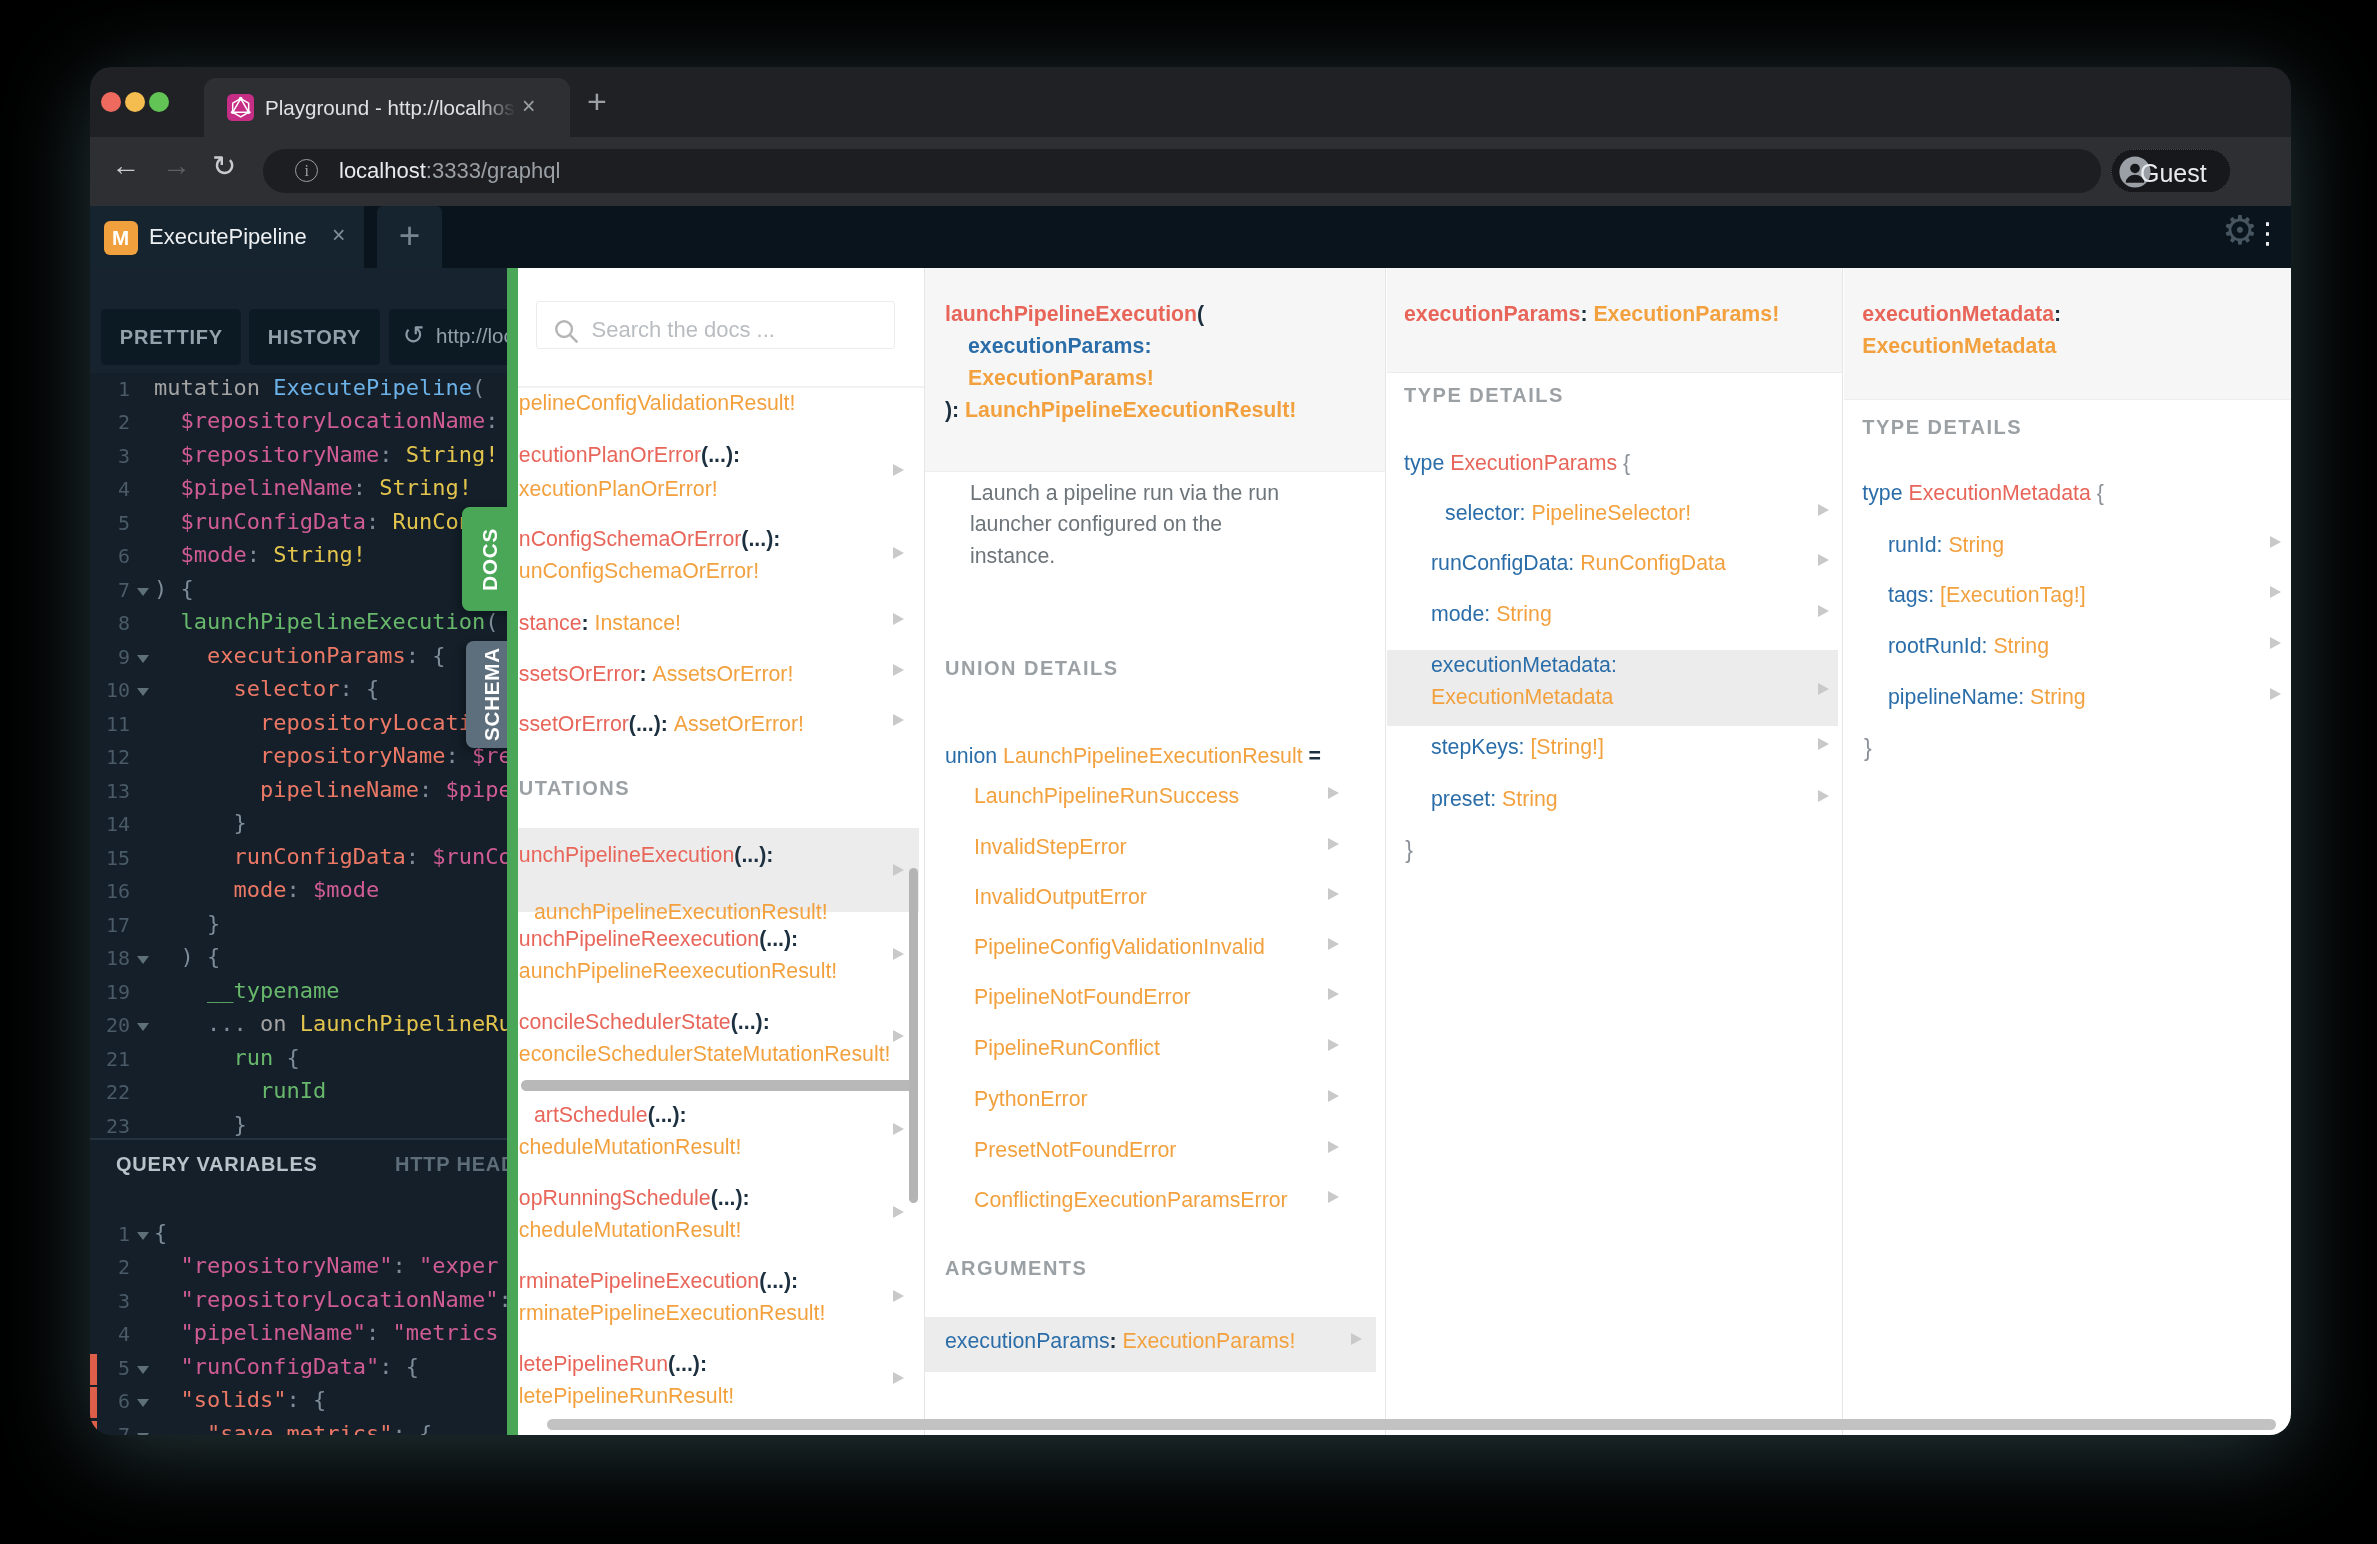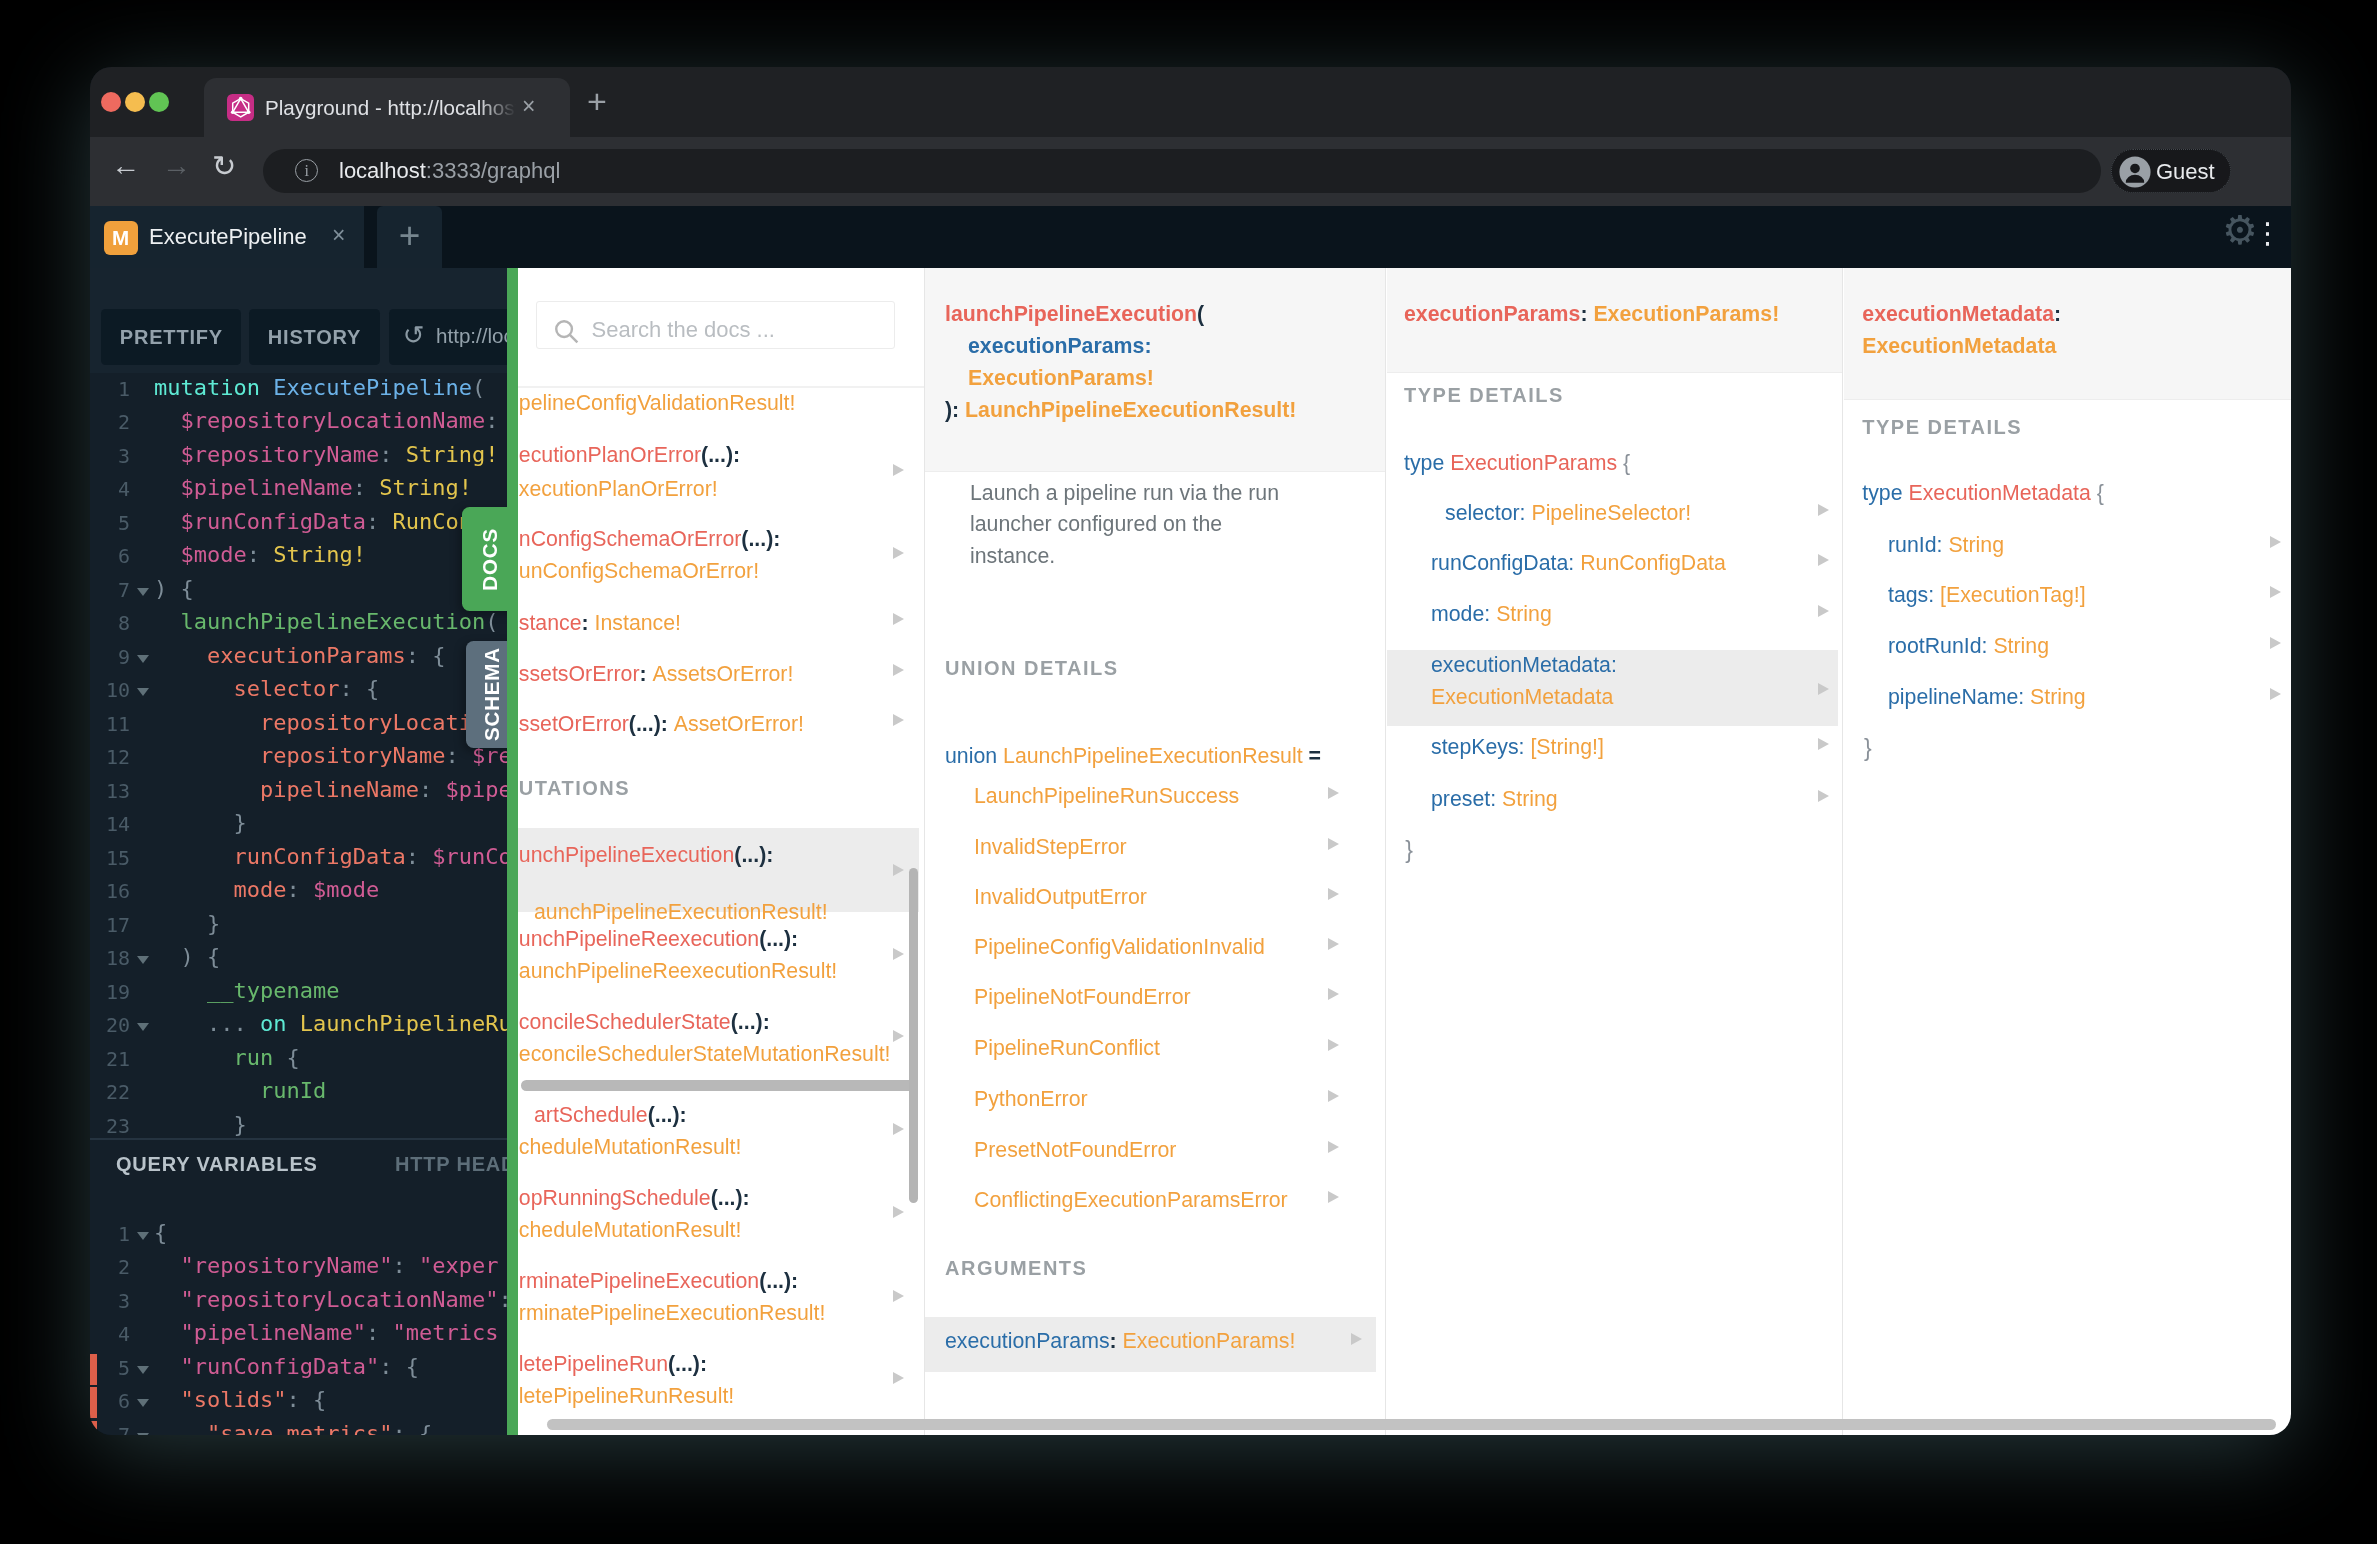--- a/index.html
+++ b/index.html
@@ -17,21 +17,21 @@
   #newtab{position:absolute;left:497px;top:17px;font-size:34px;color:#9aa0a6;line-height:34px;}
   #chrometb{position:absolute;left:0;top:70px;width:100%;height:69px;background:#2d2f33;}
   .navic{position:absolute;top:12.2px;font-size:29px;color:#c7cbd0;}
   #urlpill{position:absolute;left:173px;top:12.2px;width:1838px;height:44px;border-radius:22px;background:#1c1e21;}
   #urlpill .info{position:absolute;left:32px;top:10px;width:21.3px;height:21.3px;border:1.5px solid #9aa0a6;border-radius:50%;
     color:#9aa0a6;font-size:16px;text-align:center;line-height:21.3px;font-family:"Liberation Serif",serif;}
   #urlpill .host{position:absolute;left:76px;top:9.1px;font-size:22px;color:#e8eaed;white-space:pre;}
   #guest{position:absolute;left:2021px;top:12.2px;width:120px;height:44px;border-radius:22px;background:#17181b;
     border:1.5px dotted #43484d;box-sizing:border-box;}
   #guest .av{position:absolute;left:6.1px;top:5.3px;}
-  #guest .gl{position:absolute;left:44px;top:8.4px;font-size:22px;color:#e8eaed;}
+  #guest .gl{position:absolute;left:28px;top:8.4px;font-size:25px;color:#e8eaed;}
   #menu3{position:absolute;left:2163px;top:79px;font-size:29px;color:#e8eaed;}
   
   #pgtab{position:absolute;left:0;top:139px;width:274px;height:62px;background:#16242f;}
   #pgtab .badge{position:absolute;left:13.7px;top:14.5px;width:34px;height:34px;border-radius:6.1px;background:#f0a03c;
     color:#fff;font-weight:bold;font-size:20.6px;text-align:center;line-height:34px;}
   #pgtab .t{position:absolute;left:59px;top:17.5px;font-size:22px;color:#edf0f2;}
   #pgtab .x{position:absolute;left:242px;top:16px;font-size:23px;color:#7f8f9a;}
   #pgplus{position:absolute;left:287px;top:139px;width:65px;height:62px;background:#16242f;border-radius:6.1px 6.1px 0 0;
     color:#76868f;font-size:37px;text-align:center;line-height:59px;}
   #gear{position:absolute;left:2132px;top:140px;font-size:40px;color:#46555f;}
@@ -48,21 +48,21 @@
   #varstabs .qv{position:absolute;left:26px;top:885px;font-size:20px;font-weight:bold;letter-spacing:0.8px;color:#b9c3ca;white-space:pre;}
   #varstabs .hh{position:absolute;left:305px;top:885px;font-size:20px;font-weight:bold;letter-spacing:0.8px;color:#5d6e79;white-space:pre;}
   #veditor{position:absolute;left:0;top:928px;width:100%;height:239px;overflow:hidden;}
   .cl{position:absolute;left:0;width:100%;height:34px;font-family:"DejaVu Sans Mono",monospace;font-size:22px;white-space:pre;}
   .cl .n{position:absolute;left:0;top:2.3px;width:40px;text-align:right;font-size:20px;color:#4a5b67;}
   .cl .fold{position:absolute;left:47px;top:12.2px;width:0;height:0;border-left:6.1px solid transparent;
     border-right:6.1px solid transparent;border-top:8.4px solid #5f7078;}
   .cl .code{position:absolute;left:64px;top:0;}
   .cl .errbar{position:absolute;left:0;top:0;width:6.9px;height:30.5px;background:#dd5f4a;}
   
-  .c-K{color:#5eead4}.c-O{color:#6cb2e8}.c-V{color:#d05c94}.c-T{color:#e3c54d}.c-P{color:#7e8d98}
+  .c-K{color:#a3a3a3}.c-O{color:#6cb2e8}.c-V{color:#d05c94}.c-T{color:#e3c54d}.c-P{color:#7e8d98}
   .c-F{color:#ec7866}.c-G{color:#68b86c}.c-S{color:#d05c94}.c-C{color:#ec7866}
   
   #dockstrip{position:absolute;left:417px;top:201px;width:10.7px;height:1167px;background:#4aa757;}
   #docstab{position:absolute;left:372px;top:440px;width:56px;height:104px;background:#4aa757;border-radius:7.6px 0 0 7.6px;
     box-shadow:-3px 3px 9.1px rgba(0,0,0,.3);display:flex;align-items:center;justify-content:center;}
   #schematab{position:absolute;left:376px;top:574px;width:52px;height:107px;background:#5d6f7d;border-radius:7.6px 0 0 7.6px;
     box-shadow:-3px 3px 9.1px rgba(0,0,0,.3);display:flex;align-items:center;justify-content:center;}
   .vlabel{writing-mode:vertical-rl;transform:rotate(180deg);color:#fff;font-weight:bold;font-size:20.6px;letter-spacing:0.8px;}
   #docs{position:absolute;left:428px;top:201px;width:1773px;height:1167px;background:#fff;}
   .dcol{position:absolute;top:0;height:1167px;overflow:hidden;}

